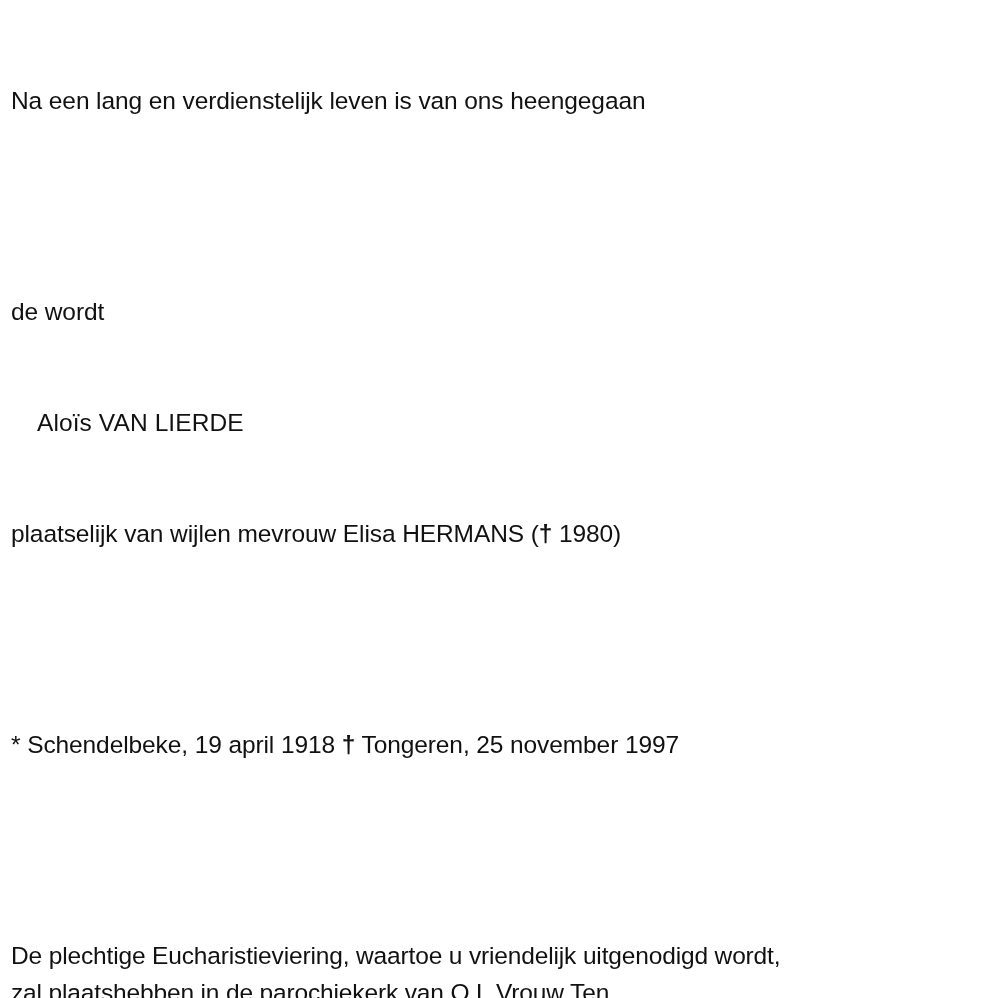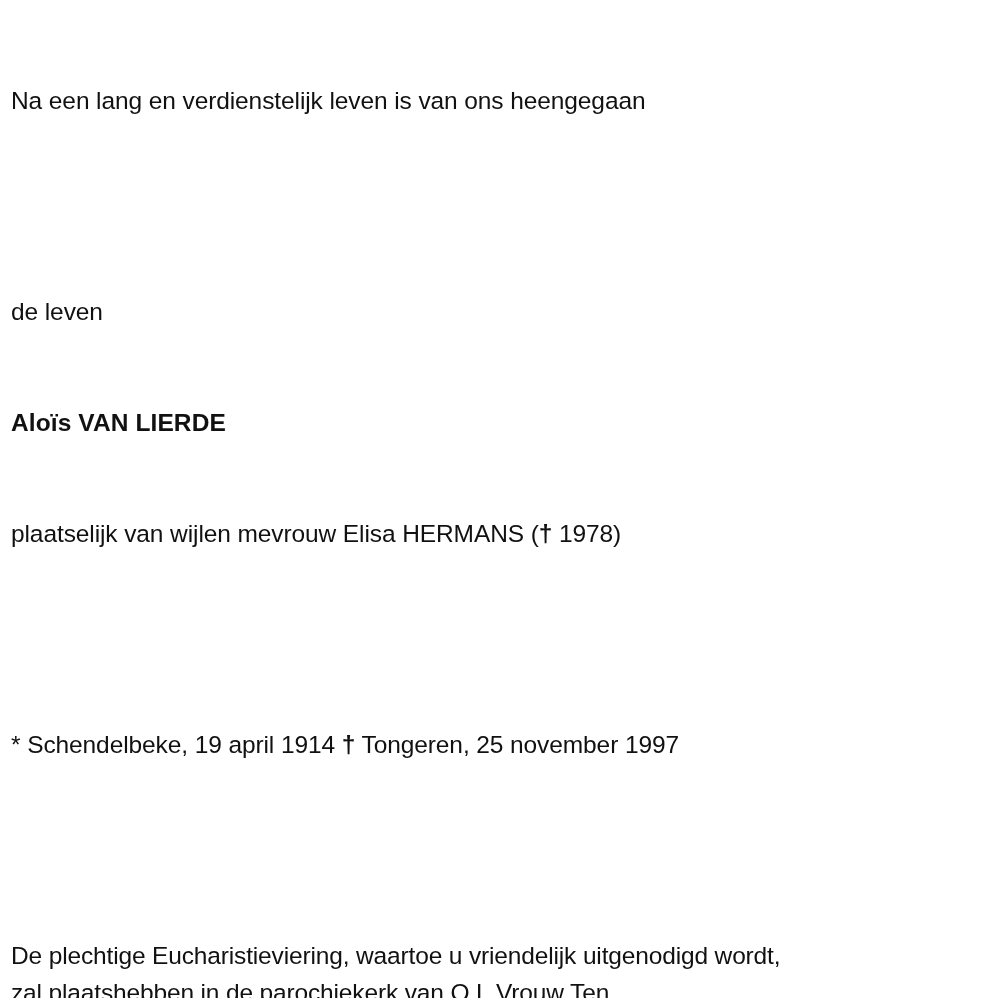--- a/index.html
+++ b/index.html
@@ -37,22 +37,23 @@
     margin-bottom: 0;
   }
   .line {
     display: block;
     font-size: 24.5px;
     line-height: 37px;
     letter-spacing: -0.1px;
     white-space: pre-wrap;
   }
   .line.name {
-    font-weight: 700;
+    font-weight: 400;
     letter-spacing: 0.1px;
+    margin-left: 26px;
   }
   .para {
     display: block;
     font-size: 24.5px;
     line-height: 37px;
     letter-spacing: -0.15px;
     text-align: left;
   }
   .dagger {
     font-weight: 700;
@@ -61,26 +62,26 @@
 </head>
 <body>
 
 <div class="notice">
 
   <p class="block">
     <span class="line">Na een lang en verdienstelijk leven is van ons heengegaan</span>
   </p>
 
   <p class="block">
-    <span class="line">de leven</span>
+    <span class="line">de wordt</span>
     <span class="line name">Aloïs VAN LIERDE</span>
-    <span class="line"><span>plaatselijk van wijlen mevrouw Elisa HERMANS (</span><span class="dagger">†</span><span> 1978)</span></span>
+    <span class="line"><span>plaatselijk van wijlen mevrouw Elisa HERMANS (</span><span class="dagger">†</span><span> 1980)</span></span>
   </p>
 
   <p class="block">
-    <span class="line"><span>* Schendelbeke, 19 april 1914 </span><span class="dagger">†</span><span> Tongeren, 25 november 1997</span></span>
+    <span class="line"><span>* Schendelbeke, 19 april 1918 </span><span class="dagger">†</span><span> Tongeren, 25 november 1997</span></span>
   </p>
 
   <p class="block">
     <span class="para">De plechtige Eucharistieviering, waartoe u vriendelijk uitgenodigd wordt, zal plaatshebben in de parochiekerk van O.L.Vrouw Ten Hemelopneming te Vliermaalroot op donderdag 30 november 2000 om 10.30 uur gevolgd door de teraardebestelling op het plaatselijk kerkhof. Samenkomst aan het funerarium Reweghs-Pipeleers, Tongersesteenweg 175, Kortessem vanaf 9.45 uur. Gelegenheid tot groeten met schriftelijk condoleren in voornoemd funerarium, dinsdag van 19 tot 20 uur, woensdag na de gebedswake samen met de familie. Gebed voor de overledene in voornoemde kerk op woensdag 29 november 2000 om 19 uur.</span>
   </p>
 
 </div>
 
 </body></html>

